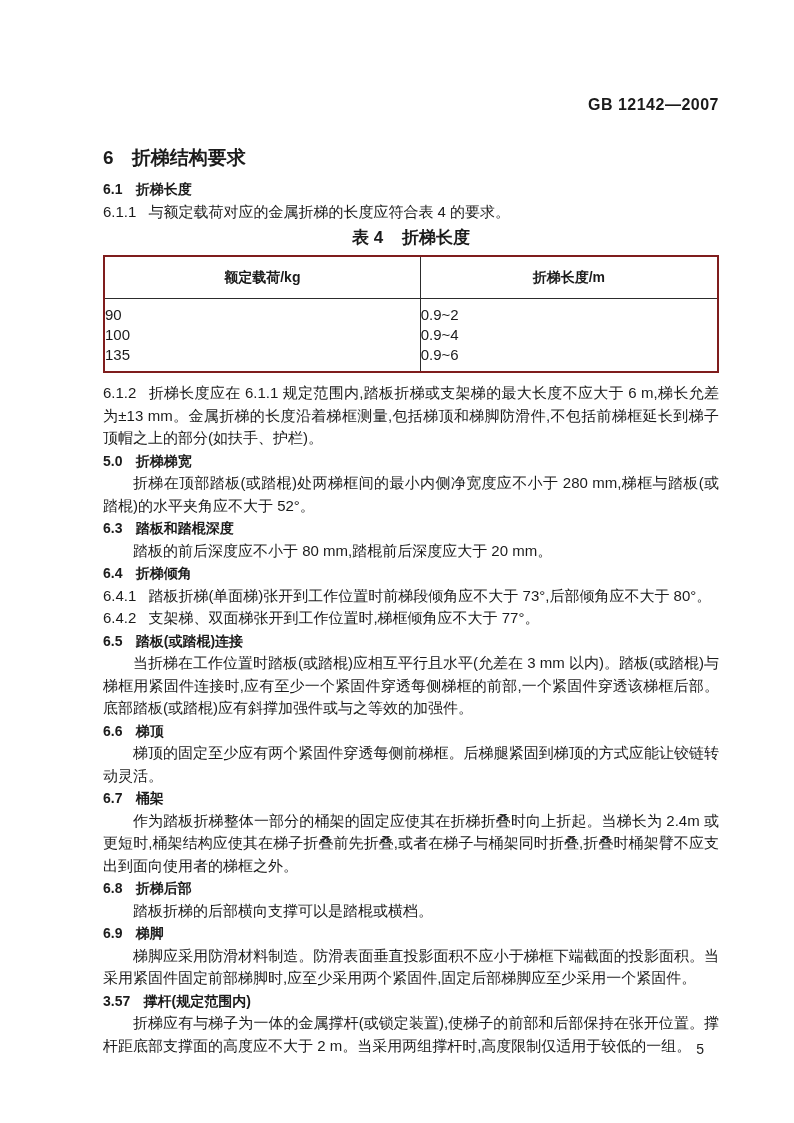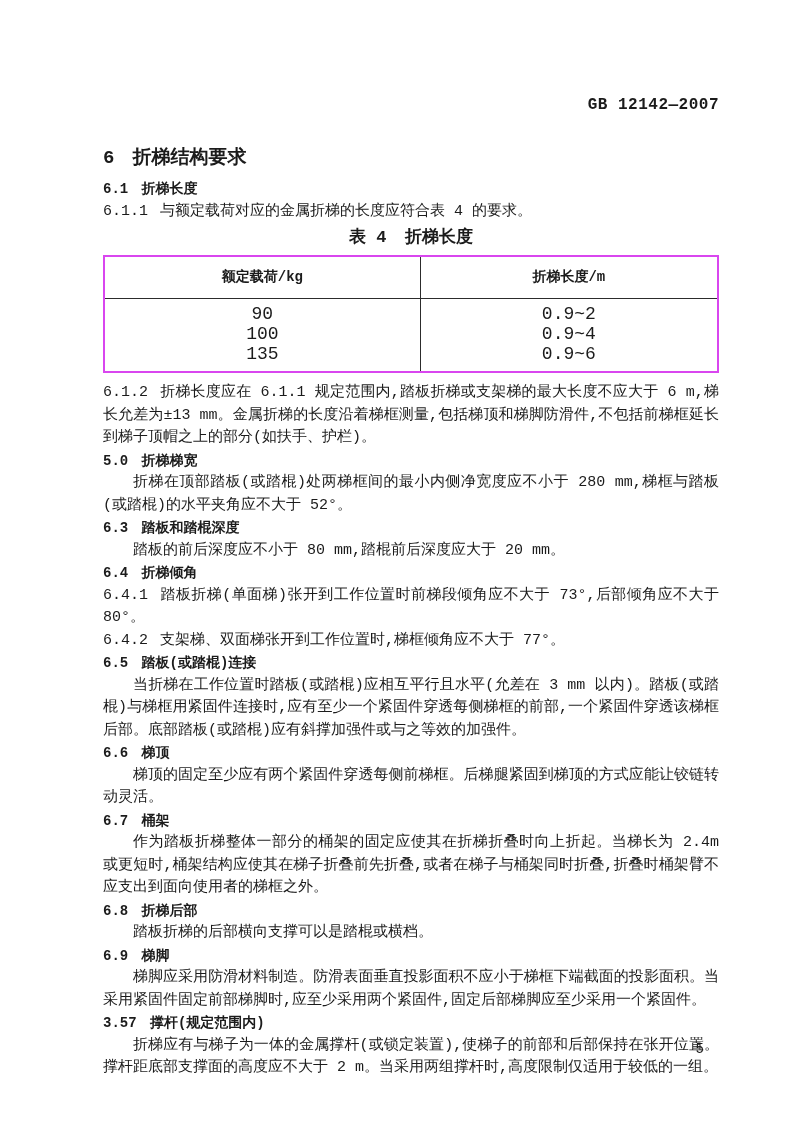--- a/index.html
+++ b/index.html
@@ -2,21 +2,21 @@
 <html lang="zh"><head>
 <meta charset="utf-8">
 <style>
   html,body { margin:0; padding:0; background:#e8e8e8; }
   .page {
     position:relative;
     width:794px; height:1123px;
     margin:0 auto;
     background:#ffffff;
     color:#1b1b1b;
-    font-family:Liberation Mono, monospace;
+    font-family:Liberation Sans, sans-serif;
     font-size:15px;
     line-height:22.5px;
     overflow:hidden;
   }
   .content {
     position:absolute;
     left:103px; top:94px;
     width:616px;
   }
   .std-header {
@@ -52,35 +52,34 @@
     font-weight:700;
     font-size:17px;
     margin:4px 0 5px 0;
   }
   .cap-gap { margin-right:1.1em; }
   table.tbl {
     width:100%;
     border-collapse:collapse;
     table-layout:fixed;
     margin:0 0 9px 0;
-    border:2px solid #d946ef;
+    border:2px solid #7f1d1d;
     padding-left:22px;
   }
   table.tbl th {
     font-weight:700;
     font-size:14px;
     padding:9px 0 10px 0;
     border-bottom:1.5px solid #2c2c2c;
     text-align:center;
   }
   table.tbl td {
-    font-size:18px;
+    font-size:15px;
     line-height:17px;
     padding:1px 0 2px 0;
-    text-align:center;
   }
   table.tbl th:first-child,
   table.tbl td:first-child { border-right:1.5px solid #2c2c2c; }
   table.tbl col.c1 { width:51.5%; }
   table.tbl col.c2 { width:48.5%; }
   table.tbl tbody tr:first-child td { padding-top:7px; }
   table.tbl tbody tr:last-child td  { padding-bottom:8px; }
   .page-number {
     position:absolute;
     top:1038px;

